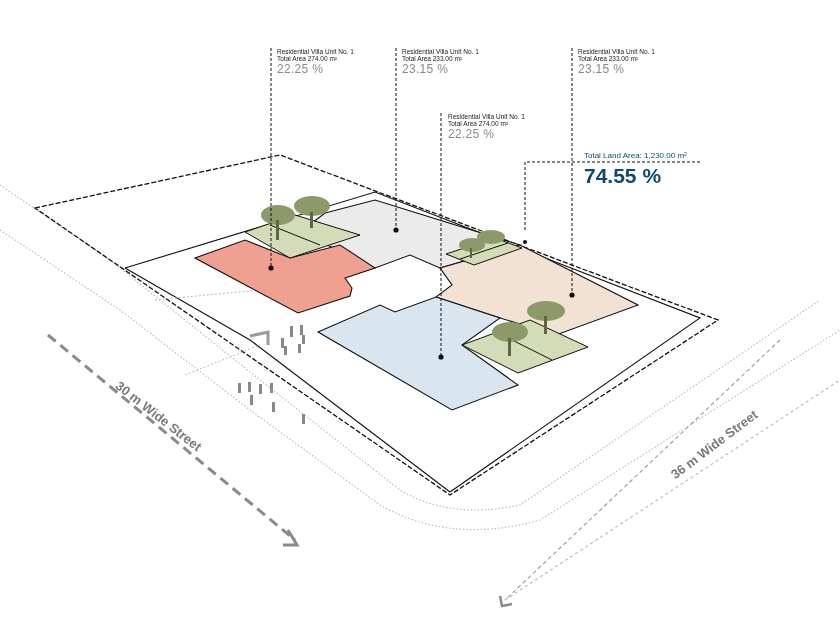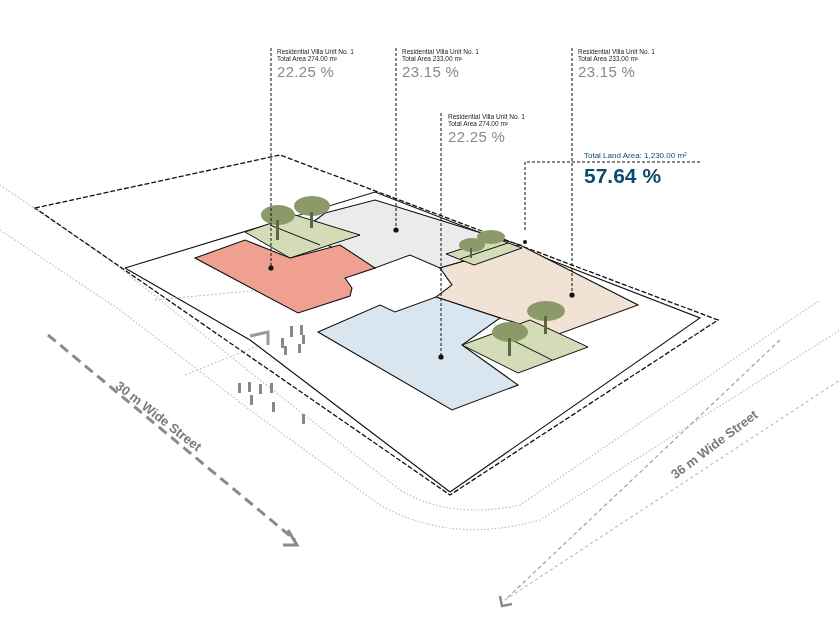--- a/index.html
+++ b/index.html
@@ -1,21 +1,21 @@
 <!DOCTYPE html>
 <html><head>
 <meta charset="utf-8">
 <style>
   html, body { margin:0; padding:0; background:#ffffff; }
   body { width:840px; height:630px; position:relative; overflow:hidden; font-family:"Liberation Sans", sans-serif; }
   svg#site { position:absolute; left:0; top:0; width:840px; height:630px; }
   .lbl { position:absolute; color:#1a1a1a; line-height:1.15; }
   .lbl .t1 { font-size:6.5px; display:block; white-space:nowrap; }
   .lbl .t2 { font-size:6.5px; display:block; white-space:nowrap; }
-  .lbl .pct { font-size:15px; color:#8a8a8a; display:block; letter-spacing:0.3px; white-space:nowrap; }
+  .lbl .pct { font-size:12px; color:#8a8a8a; display:block; letter-spacing:0.3px; white-space:nowrap; }
   .total { position:absolute; color:#0c4a6e; }
   .total .tt { font-size:8px; display:block; white-space:nowrap; }
   .total .tp { font-size:21px; font-weight:bold; display:block; white-space:nowrap; margin-top:4px; }
   .street { position:absolute; font-size:13px; font-weight:bold; color:#7a7a7a; white-space:nowrap; transform-origin:0 0; }
 </style>
 </head>
 <body>
 
 <svg id="site" viewBox="0 0 840 630" xmlns="http://www.w3.org/2000/svg">
 
@@ -135,17 +135,17 @@
   <span class="pct">23.15 %</span>
 </div>
 <div class="lbl" style="left:448px; top:113px;">
   <span class="t1">Residential Villa Unit No. 1</span>
   <span class="t2">Total Area 274.00 m²</span>
   <span class="pct">22.25 %</span>
 </div>
 
 <div class="total" style="left:584px; top:151px;">
   <span class="tt">Total Land Area: 1,230.00 m²</span>
-  <span class="tp">57.64 %</span>
+  <span class="tp">74.55 %</span>
 </div>
 
 <div class="street" style="left:122px; top:378px; transform:rotate(38deg);">30 m Wide Street</div>
 <div class="street" style="left:668px; top:470px; transform:rotate(-37deg);">36 m Wide Street</div>
 
 </body></html>

